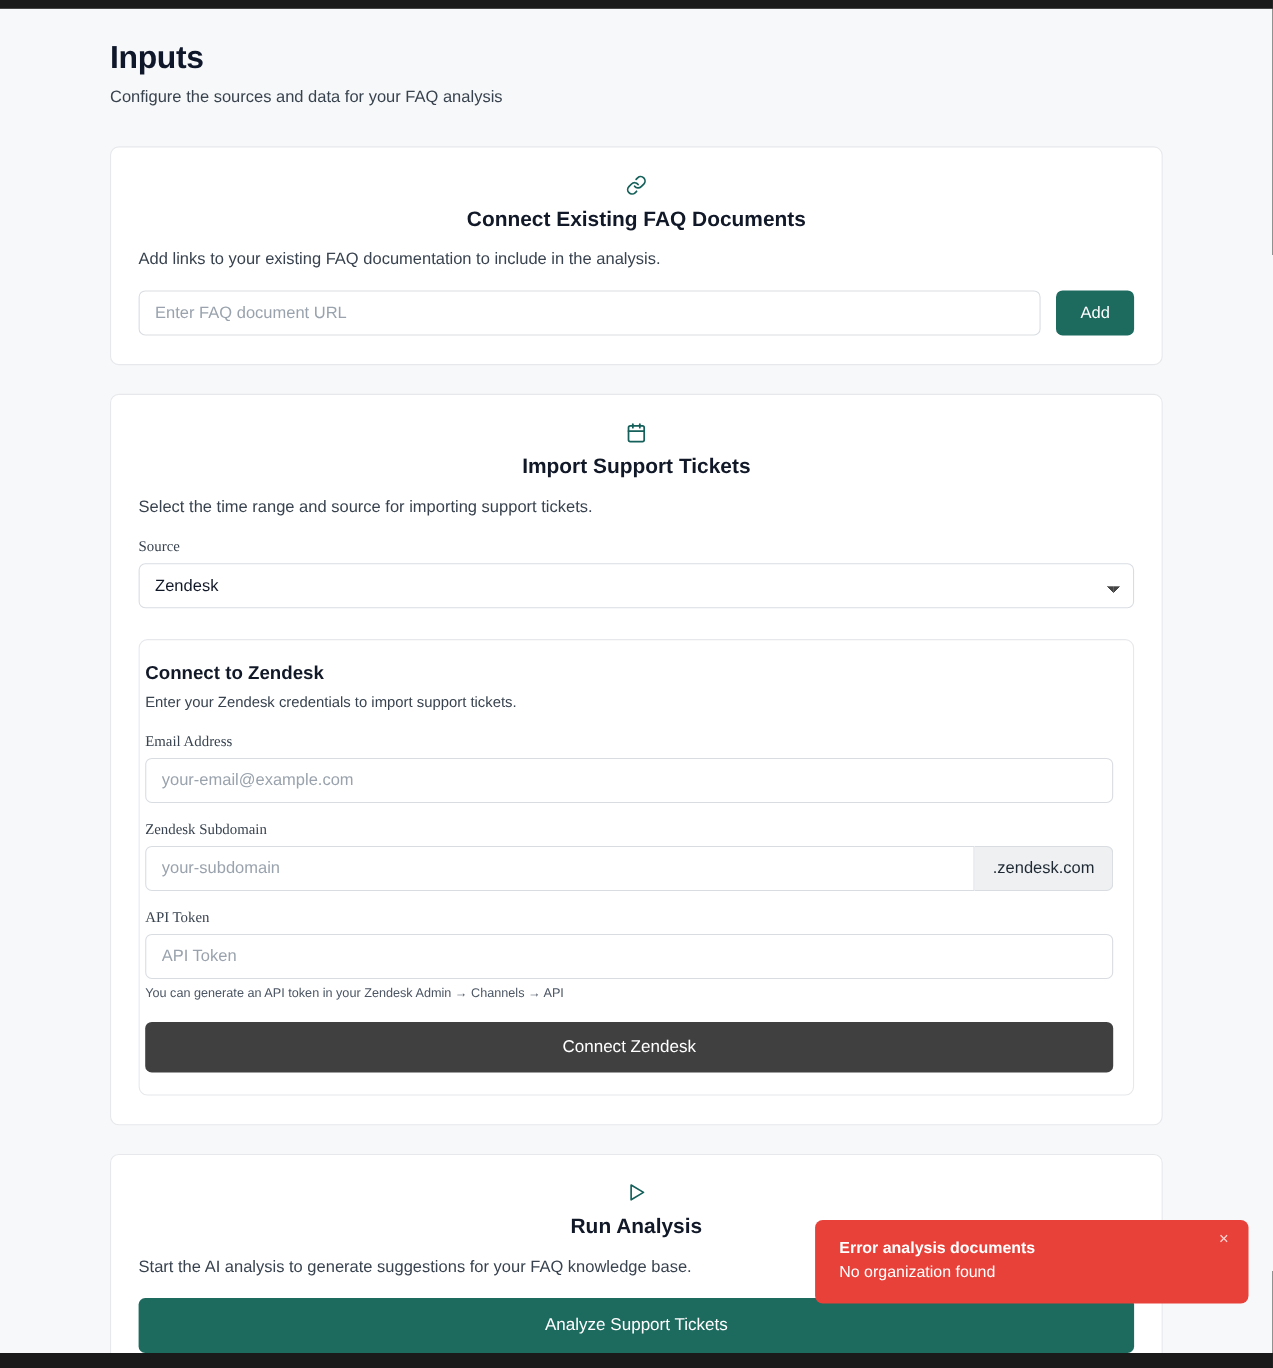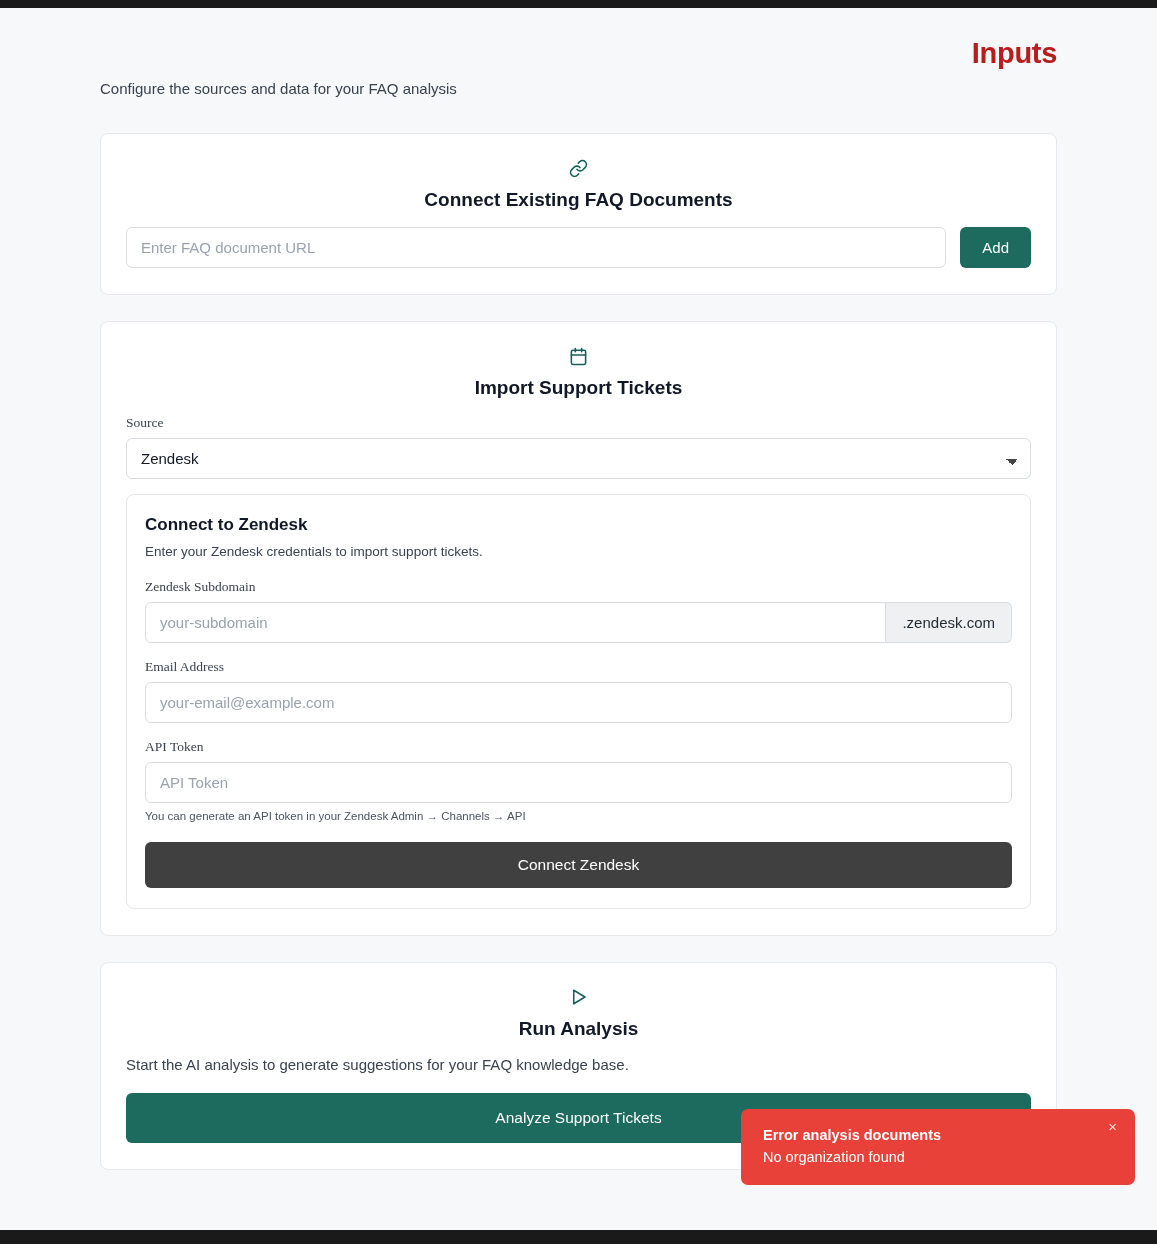--- a/index.html
+++ b/index.html
@@ -38,23 +38,22 @@
   }
   .content {
     padding: 28px 100px 0 100px;
     max-width: 1157px;
   }
   h1.page-title {
     font-size: 29px;
     line-height: 34px;
     margin: 0 0 10px 0;
     font-weight: bold;
-    color: #b91c1c;
+    color: #0f172a;
     letter-spacing: -0.3px;
-    text-align: right;
   }
   .page-subtitle {
     font-size: 15px;
     color: #39434f;
     margin: 0 0 36px 0;
   }
   .card {
     background: #ffffff;
     border: 1px solid #e6e8eb;
     border-radius: 8px;
@@ -125,22 +124,22 @@
     -webkit-appearance: none;
     background-image: linear-gradient(45deg, transparent 50%, #444 50%), linear-gradient(135deg, #444 50%, transparent 50%);
     background-position: calc(100% - 18px) 20px, calc(100% - 12px) 20px;
     background-size: 6px 6px, 6px 6px;
     background-repeat: no-repeat;
     padding-right: 34px;
   }
   .subpanel {
     border: 1px solid #e6e8eb;
     border-radius: 8px;
-    padding: 20px 18px 20px 18px;
-    margin-top: 15px;
+    padding: 20px 18px 20px 5px;
+    margin-top: 28px;
   }
   .subpanel-title {
     font-size: 17px;
     font-weight: bold;
     color: #111827;
     margin: 0 0 9px 0;
   }
   .subpanel-desc {
     font-size: 13.5px;
     color: #39434f;
@@ -244,59 +243,61 @@
     <div class="card">
       <div class="card-title">
         <span class="icon">
           <svg width="19" height="19" viewBox="0 0 24 24" fill="none" stroke="currentColor" stroke-width="2" stroke-linecap="round" stroke-linejoin="round">
             <path d="M10 13a5 5 0 0 0 7.54.54l3-3a5 5 0 0 0-7.07-7.07l-1.72 1.71"></path>
             <path d="M14 11a5 5 0 0 0-7.54-.54l-3 3a5 5 0 0 0 7.07 7.07l1.71-1.71"></path>
           </svg>
         </span>
         <span>Connect Existing FAQ Documents</span>
       </div>
+      <p class="card-desc">Add links to your existing FAQ documentation to include in the analysis.</p>
       <div class="row">
         <input type="text" placeholder="Enter FAQ document URL" style="">
         <button class="btn-add">Add</button>
       </div>
     </div>
 
     <div class="card">
       <div class="card-title">
         <span class="icon">
           <svg width="19" height="19" viewBox="0 0 24 24" fill="none" stroke="currentColor" stroke-width="2" stroke-linecap="round" stroke-linejoin="round">
             <rect x="3" y="4" width="18" height="18" rx="2"></rect>
             <line x1="16" y1="2" x2="16" y2="6"></line>
             <line x1="8" y1="2" x2="8" y2="6"></line>
             <line x1="3" y1="10" x2="21" y2="10"></line>
           </svg>
         </span>
         <span>Import Support Tickets</span>
       </div>
+      <p class="card-desc">Select the time range and source for importing support tickets.</p>
 
       <label class="field-label">Source</label>
       <select>
         <option>Zendesk</option>
       </select>
 
       <div class="subpanel">
         <div class="subpanel-title">Connect to Zendesk</div>
         <div class="subpanel-desc">Enter your Zendesk credentials to import support tickets.</div>
+
+        <div class="field">
+          <label class="field-label">Email Address</label>
+          <input type="text" placeholder="your-email@example.com" style="">
+        </div>
 
         <div class="field">
           <label class="field-label">Zendesk Subdomain</label>
           <div class="input-group">
             <input type="text" placeholder="your-subdomain" style="">
             <span class="suffix">.zendesk.com</span>
           </div>
-        </div>
-
-        <div class="field">
-          <label class="field-label">Email Address</label>
-          <input type="text" placeholder="your-email@example.com" style="">
         </div>
 
         <div class="field">
           <label class="field-label">API Token</label>
           <input type="text" placeholder="API Token" style="">
           <p class="hint">You can generate an API token in your Zendesk Admin → Channels → API</p>
         </div>
 
         <button class="btn-primary">Connect Zendesk</button>
       </div>

